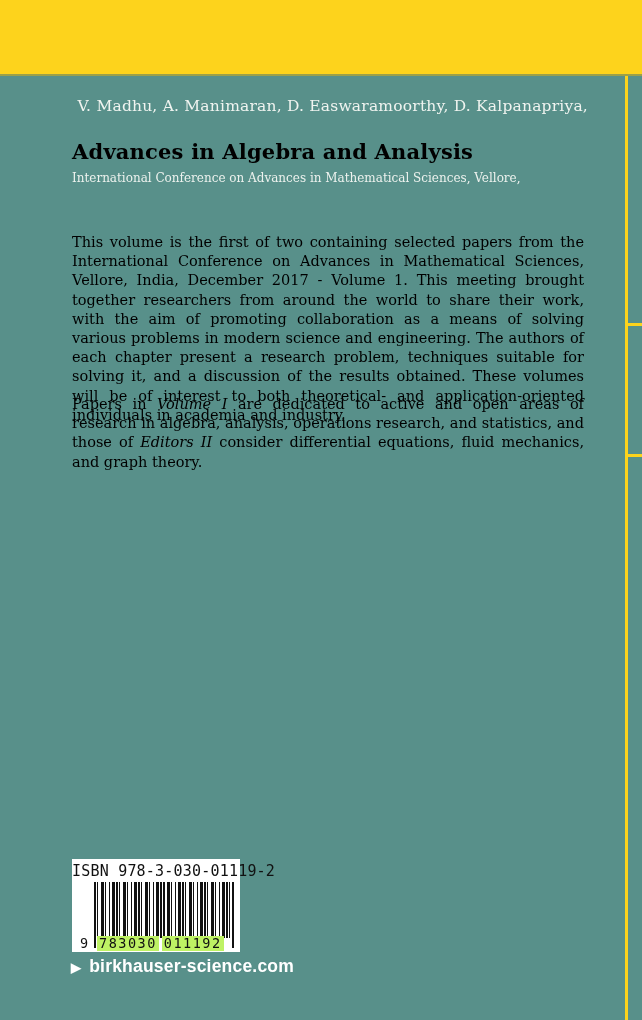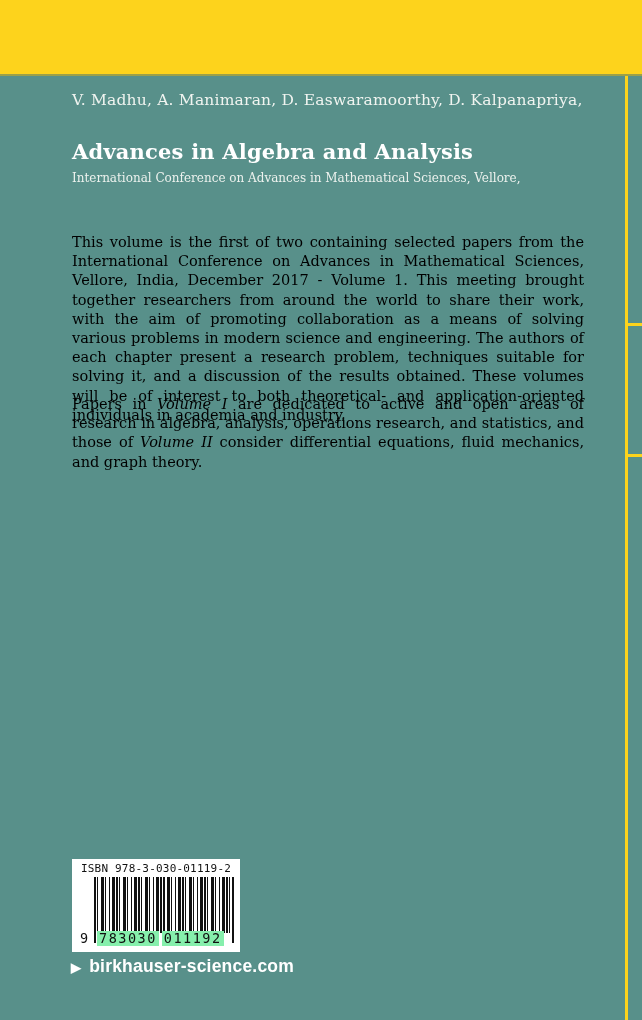--- a/index.html
+++ b/index.html
@@ -29,35 +29,36 @@
     left: 625px;
     width: 17px;
     height: 3px;
     background: #FDD31C;
   }
   .tick1 { top: 323px; }
   .tick2 { top: 454px; }
 
   .editors {
     position: absolute;
-    left: 72px; top: 87px;
+    left: 72px; top: 93px;
     width: 516px;
     font-size: 15.5px;
     line-height: 27px;
     color: #F0F4F0;
     letter-spacing: 0.2px;
+    text-align: right;
   }
   .title {
     position: absolute;
     left: 72px; top: 139px;
     width: 516px;
     margin: 0;
     font-size: 21px;
     font-weight: bold;
-    color: #ffffff;
+    color: #000000;
     letter-spacing: 0.2px;
   }
   .subtitle {
     position: absolute;
     left: 72px; top: 166px;
     width: 516px;
     font-size: 12px;
     line-height: 25.5px;
     color: #EDF2EE;
   }
@@ -78,21 +79,21 @@
   .barcode-box {
     position: absolute;
     left: 72px; top: 859px;
     width: 168px; height: 93px;
     background: #FFFFFF;
     box-sizing: border-box;
     padding-top: 3px;
   }
   .isbn-label {
     font-family: "DejaVu Sans Mono", monospace;
-    font-size: 11px;
+    font-size: 15px;
     color: #111;
     text-align: center;
     white-space: nowrap;
     letter-spacing: 0.2px;
   }
   .barcode-area {
     position: relative;
     margin: 2px 8px 0 8px;
     height: 69px;
   }
@@ -122,21 +123,21 @@
     left: 0; top: 54px;
     width: 100%;
     display: flex;
     font-family: "DejaVu Sans Mono", monospace;
     font-size: 13.5px;
     color: #111;
     line-height: 15px;
   }
   .digits .d-lead { width: 14px; background: transparent; text-align: left; }
   .digits .d-g1, .digits .d-g2 {
-    background: #86efac;
+    background: #bef264;
     padding: 0 2px;
     letter-spacing: 1.5px;
   }
   .digits .d-g1 { margin-left: 3px; }
   .digits .d-g2 { margin-left: 3px; }
 
   .footer {
     position: absolute;
     left: 71px; top: 956px;
     display: flex;
@@ -169,21 +170,21 @@
   </div>
 
   <h1 class="title">Advances in Algebra and Analysis</h1>
 
   <div class="subtitle">
     <div>International Conference on Advances in Mathematical Sciences, Vellore,</div>
   </div>
 
   <p class="blurb p1">This volume is the first of two containing selected papers from the International Conference on Advances in Mathematical Sciences, Vellore, India, December 2017 - Volume 1. This meeting brought together researchers from around the world to share their work, with the aim of promoting collaboration as a means of solving various problems in modern science and engineering. The authors of each chapter present a research problem, techniques suitable for solving it, and a discussion of the results obtained. These volumes will be of interest to both theoretical- and application-oriented individuals in academia and industry.</p>
 
-  <p class="blurb p2"><span>Papers in </span><i>Volume I</i><span> are dedicated to active and open areas of research in algebra, analysis, operations research, and statistics, and those of </span><i>Volume II</i><span> consider differential equations, fluid mechanics, and graph theory.</span></p>
+  <p class="blurb p2"><span>Papers in </span><i>Volume I</i><span> are dedicated to active and open areas of research in algebra, analysis, operations research, and statistics, and those of </span><i>Editors II</i><span> consider differential equations, fluid mechanics, and graph theory.</span></p>
 
   <div class="barcode-box">
     <div class="isbn-label">ISBN 978-3-030-01119-2</div>
     <div class="barcode-area">
       <div class="bars"></div>
       <div class="guard g-left"></div>
       <div class="guard g-mid"></div>
       <div class="guard g-right"></div>
       <div class="digits">
         <span class="d-lead">9</span>

